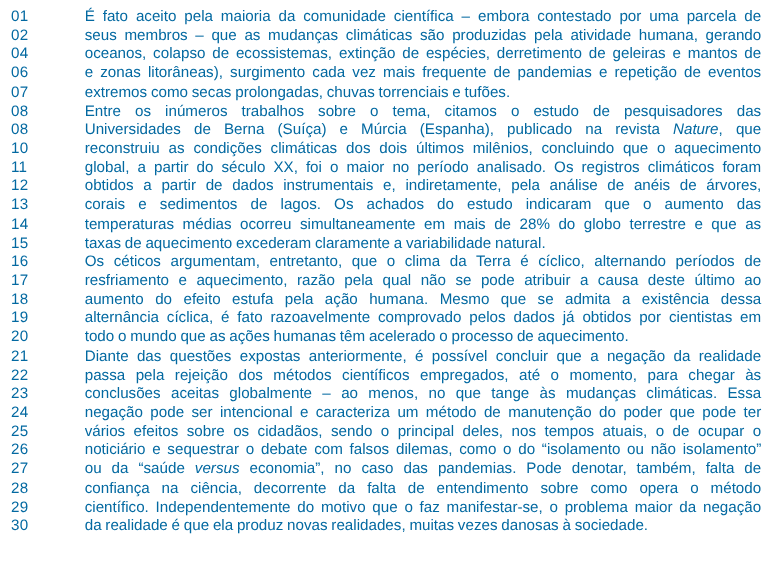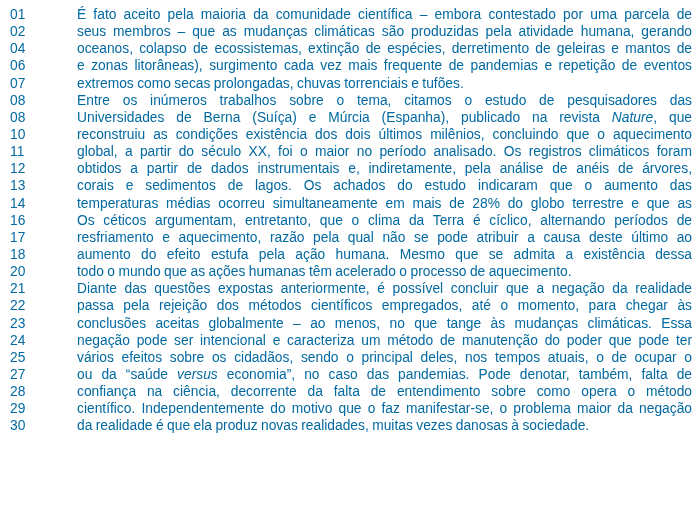--- a/index.html
+++ b/index.html
@@ -80,49 +80,57 @@
       <div class="line">
         <span class="num">08</span>
         <span class="txt"><span>Entre os inúmeros trabalhos sobre o tema, citamos o estudo de pesquisadores das</span></span>
       </div>
       <div class="line">
         <span class="num">08</span>
         <span class="txt"><span>Universidades de Berna (Suíça) e Múrcia (Espanha), publicado na revista </span><i>Nature</i><span>, que</span></span>
       </div>
       <div class="line">
         <span class="num">10</span>
-        <span class="txt"><span>reconstruiu as condições existência dos dois últimos milênios, concluindo que o aquecimento</span></span>
+        <span class="txt"><span>reconstruiu as condições climáticas dos dois últimos milênios, concluindo que o aquecimento</span></span>
       </div>
       <div class="line">
         <span class="num">11</span>
         <span class="txt"><span>global, a partir do século XX, foi o maior no período analisado. Os registros climáticos foram</span></span>
       </div>
       <div class="line">
         <span class="num">12</span>
         <span class="txt"><span>obtidos a partir de dados instrumentais e, indiretamente, pela análise de anéis de árvores,</span></span>
       </div>
       <div class="line">
         <span class="num">13</span>
         <span class="txt"><span>corais e sedimentos de lagos. Os achados do estudo indicaram que o aumento das</span></span>
       </div>
       <div class="line">
         <span class="num">14</span>
         <span class="txt"><span>temperaturas médias ocorreu simultaneamente em mais de 28% do globo terrestre e que as</span></span>
       </div>
       <div class="line">
+        <span class="num">15</span>
+        <span class="txt end"><span>taxas de aquecimento excederam claramente a variabilidade natural.</span></span>
+      </div>
+      <div class="line">
         <span class="num">16</span>
         <span class="txt"><span>Os céticos argumentam, entretanto, que o clima da Terra é cíclico, alternando períodos de</span></span>
       </div>
       <div class="line">
         <span class="num">17</span>
         <span class="txt"><span>resfriamento e aquecimento, razão pela qual não se pode atribuir a causa deste último ao</span></span>
       </div>
       <div class="line">
         <span class="num">18</span>
         <span class="txt"><span>aumento do efeito estufa pela ação humana. Mesmo que se admita a existência dessa</span></span>
+      </div>
+      <div class="line">
+        <span class="num">19</span>
+        <span class="txt"><span>alternância cíclica, é fato razoavelmente comprovado pelos dados já obtidos por cientistas em</span></span>
       </div>
       <div class="line">
         <span class="num">20</span>
         <span class="txt end"><span>todo o mundo que as ações humanas têm acelerado o processo de aquecimento.</span></span>
       </div>
       <div class="line">
         <span class="num">21</span>
         <span class="txt"><span>Diante das questões expostas anteriormente, é possível concluir que a negação da realidade</span></span>
       </div>
       <div class="line">
@@ -135,20 +143,24 @@
       </div>
       <div class="line">
         <span class="num">24</span>
         <span class="txt"><span>negação pode ser intencional e caracteriza um método de manutenção do poder que pode ter</span></span>
       </div>
       <div class="line">
         <span class="num">25</span>
         <span class="txt"><span>vários efeitos sobre os cidadãos, sendo o principal deles, nos tempos atuais, o de ocupar o</span></span>
       </div>
       <div class="line">
+        <span class="num">26</span>
+        <span class="txt"><span>noticiário e sequestrar o debate com falsos dilemas, como o do “isolamento ou não isolamento”</span></span>
+      </div>
+      <div class="line">
         <span class="num">27</span>
         <span class="txt"><span>ou da “saúde </span><i>versus</i><span> economia”, no caso das pandemias. Pode denotar, também, falta de</span></span>
       </div>
       <div class="line">
         <span class="num">28</span>
         <span class="txt"><span>confiança na ciência, decorrente da falta de entendimento sobre como opera o método</span></span>
       </div>
       <div class="line">
         <span class="num">29</span>
         <span class="txt"><span>científico. Independentemente do motivo que o faz manifestar-se, o problema maior da negação</span></span>

